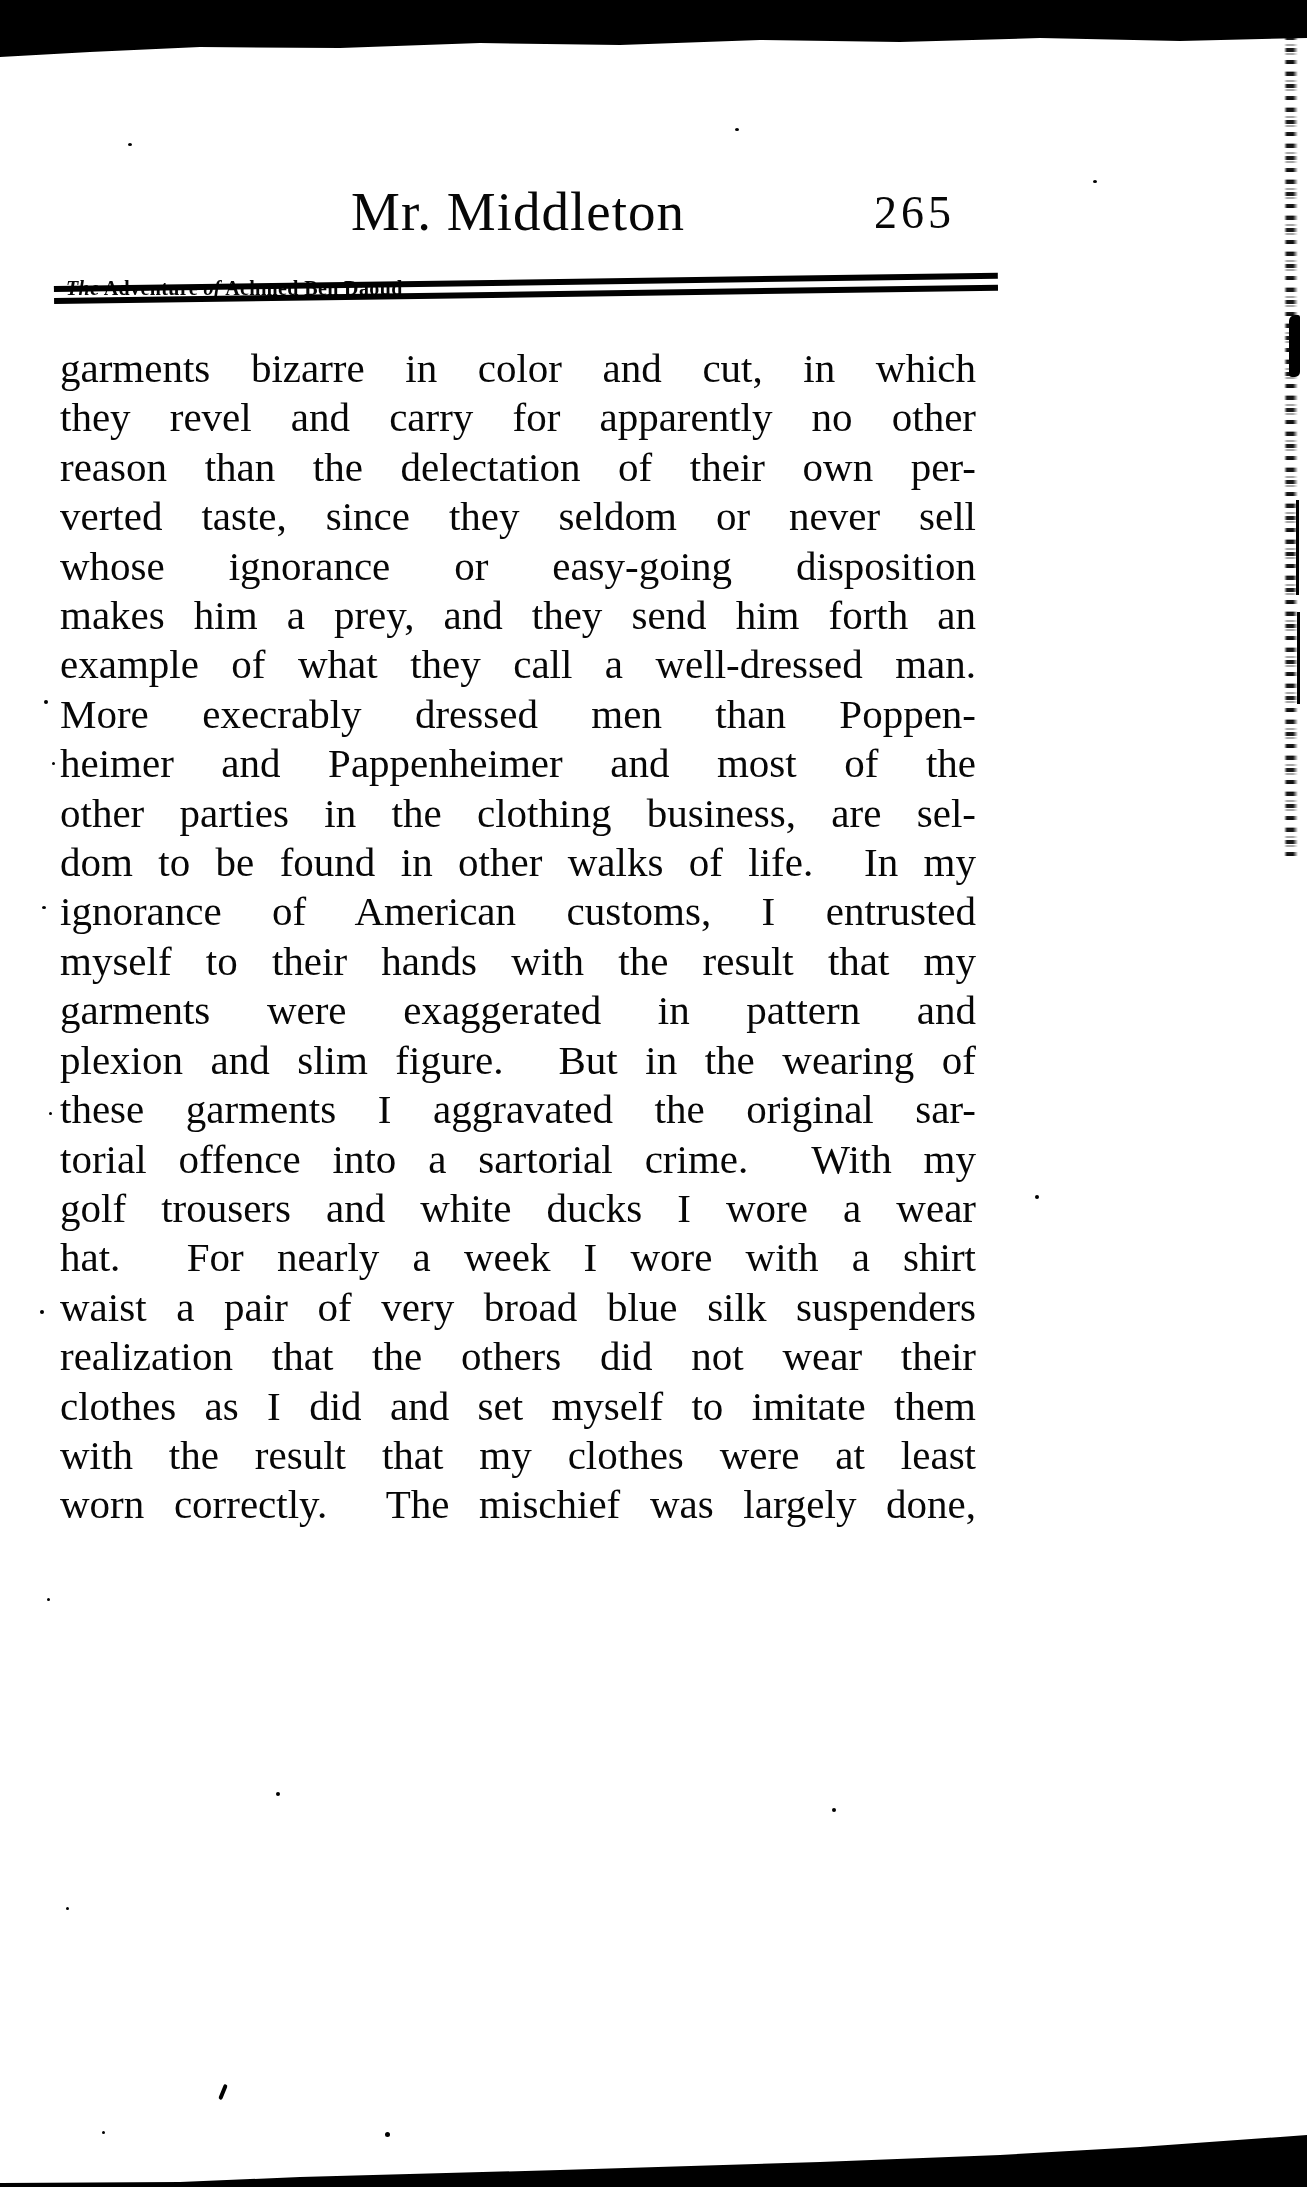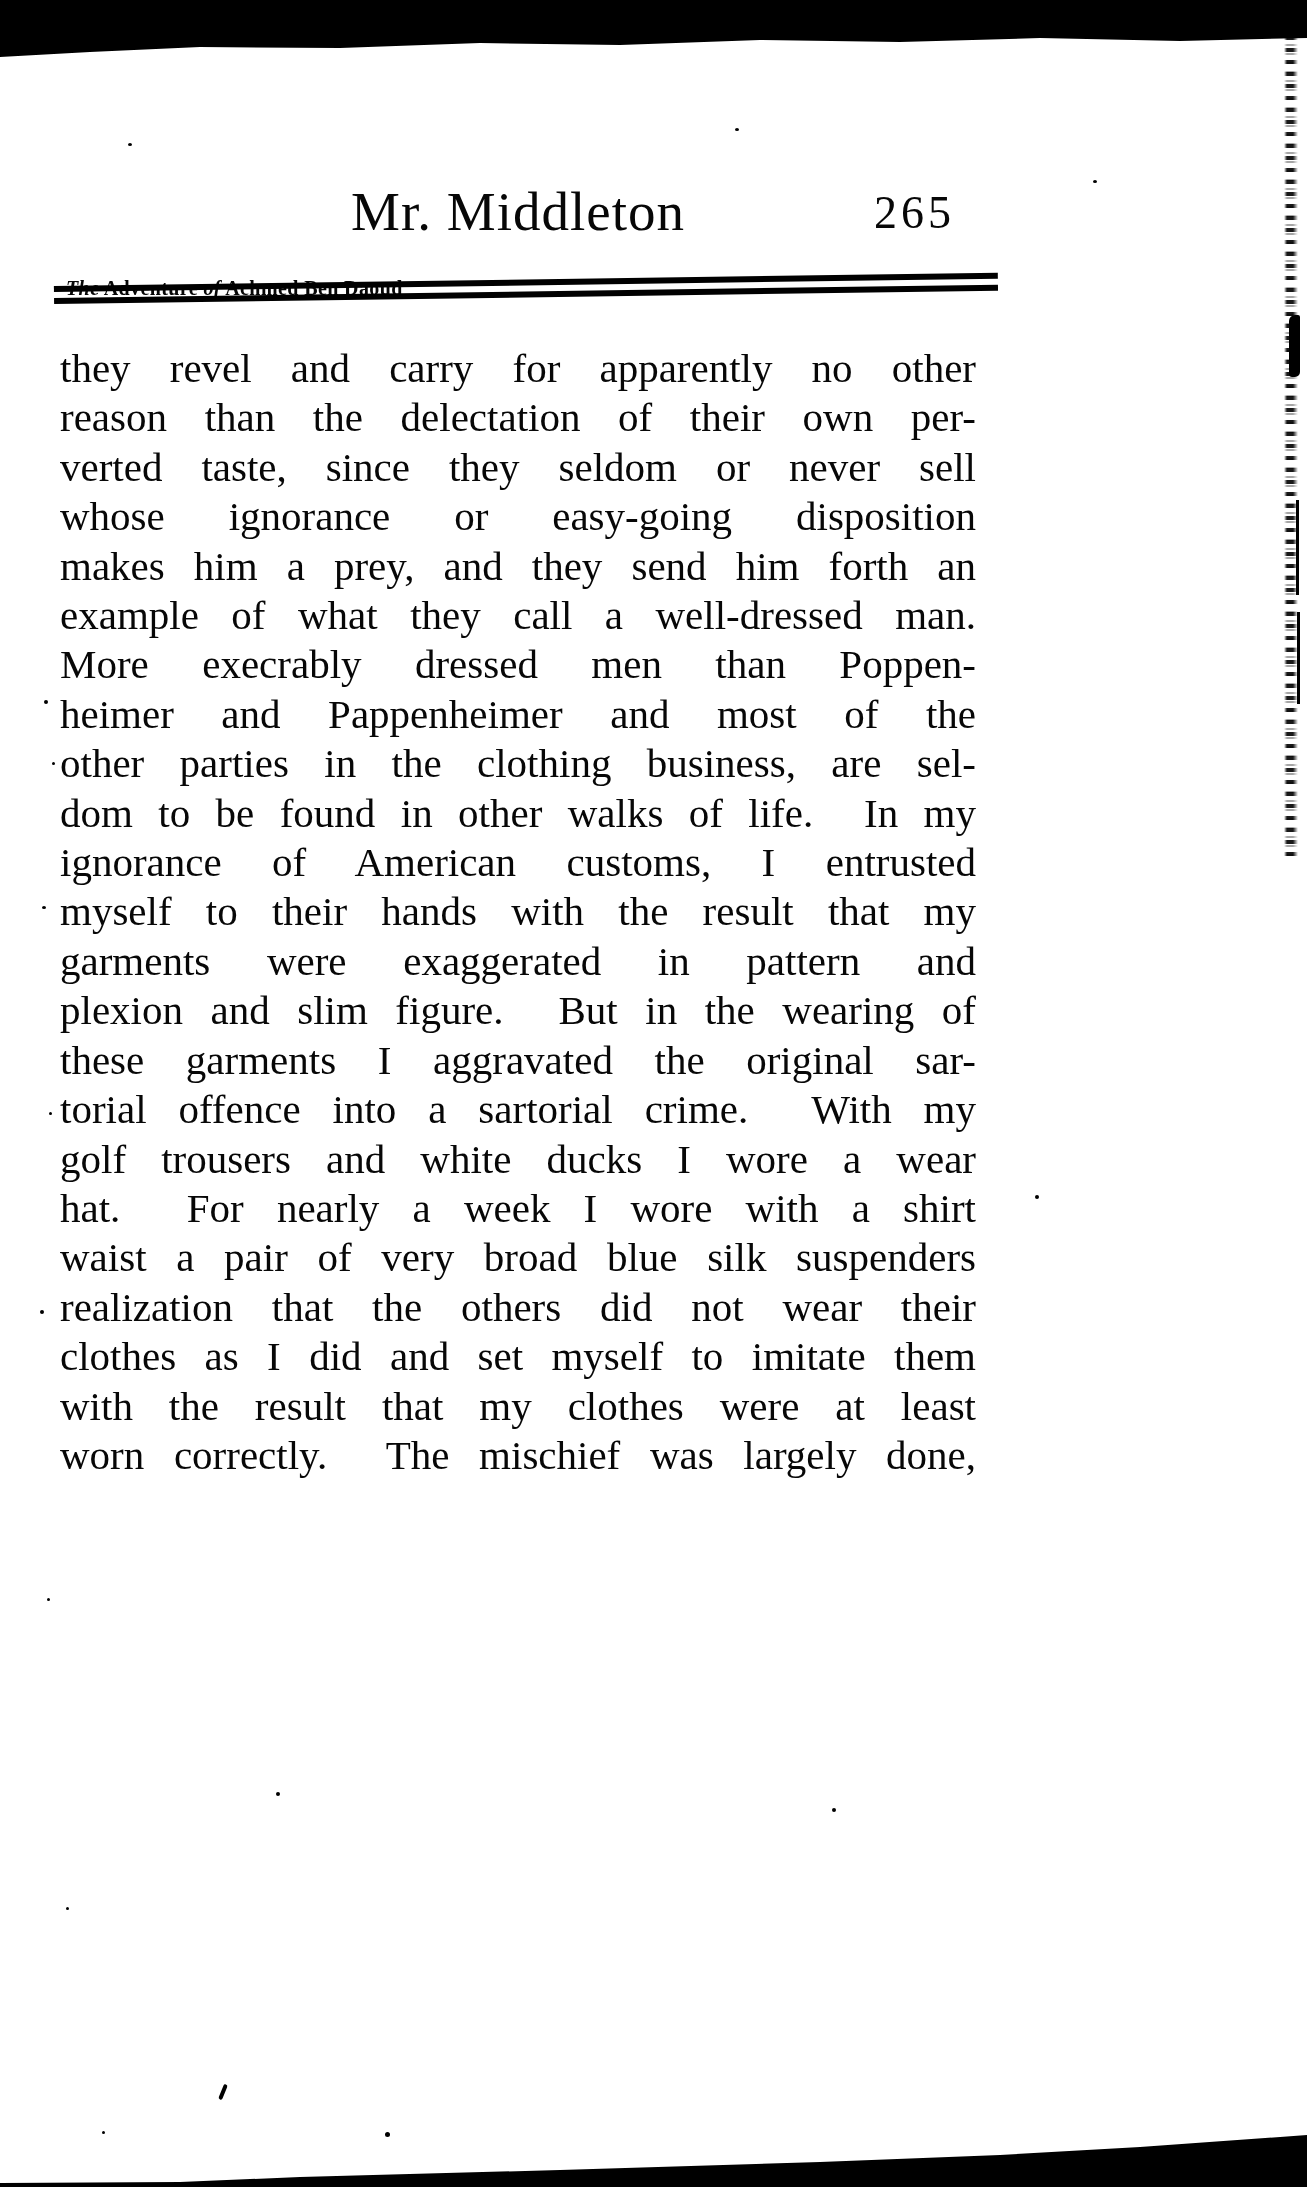--- a/index.html
+++ b/index.html
@@ -83,20 +83,21 @@
   <div class="title">Mr. Middleton</div>
   <div class="page-number">265</div>
   <div class="running-head"><span class="it">The</span><span> Adventure </span><span class="it">of</span><span> Achmed Ben Daoud</span></div>
 
   <div class="rules">
     <div class="rule"></div>
     <div class="rule"></div>
   </div>
 
   <div class="body-text">
+      <div class="body-line">garments bizarre in color and cut, in which</div>
       <div class="body-line">they revel and carry for apparently no other</div>
       <div class="body-line">reason than the delectation of their own per-</div>
       <div class="body-line">verted taste, since they seldom or never sell</div>
       <div class="body-line">whose ignorance or easy-going disposition</div>
       <div class="body-line">makes him a prey, and they send him forth an</div>
       <div class="body-line">example of what they call a well-dressed man.</div>
       <div class="body-line">More execrably dressed men than Poppen-</div>
       <div class="body-line">heimer and Pappenheimer and most of the</div>
       <div class="body-line">other parties in the clothing business, are sel-</div>
       <div class="body-line">dom to be found in other walks of life.&nbsp; In my</div>

